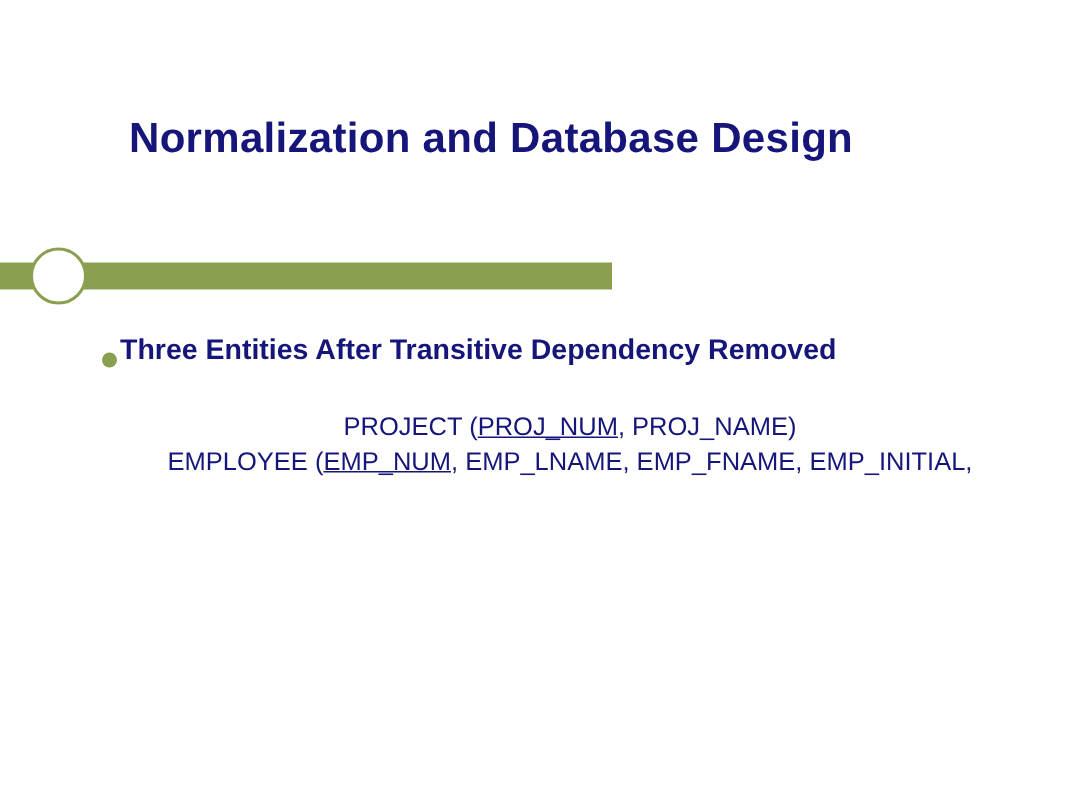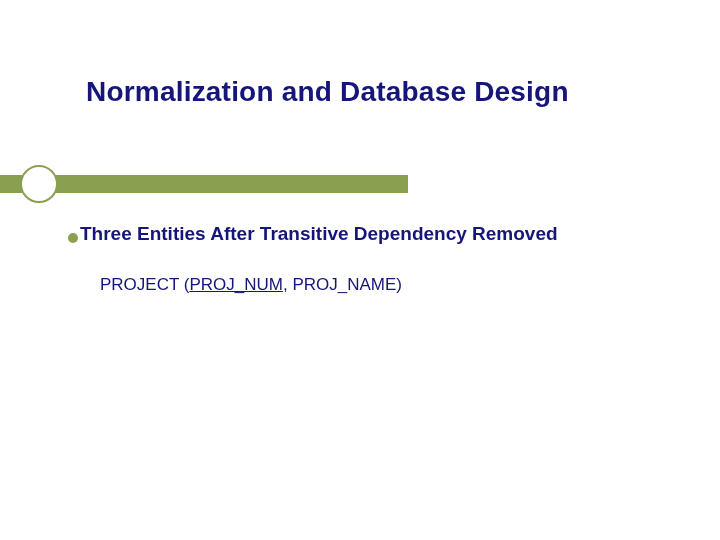--- a/index.html
+++ b/index.html
@@ -46,21 +46,21 @@
     border-radius: 50%;
     background: #ffffff;
     box-sizing: border-box;
   }
   .bullet-row {
     position: absolute;
     top: 223px;
     left: 68px;
     right: 40px;
     display: flex;
-    align-items: center;
+    align-items: flex-end;
   }
   .bullet-dot {
     width: 10px;
     height: 10px;
     background: #8aa050;
     border-radius: 50%;
     margin-top: 7px;
     margin-right: 2px;
     flex-shrink: 0;
   }
@@ -70,20 +70,21 @@
     color: #15157a;
   }
   .entities {
     position: absolute;
     top: 274px;
     left: 100px;
     right: 60px;
     font-size: 17px;
     color: #15157a;
     line-height: 1.35;
+    text-align: center;
   }
   .entities .row {
     display: block;
   }
   .entities .indent {
     padding-left: 108px;
   }
   .pk {
     text-decoration: underline;
   }
@@ -98,15 +99,16 @@
   <div class="bar"></div>
   <div class="bar-circle"></div>
 
   <div class="bullet-row">
     <span class="bullet-dot"></span>
     <span class="bullet-text">Three Entities After Transitive Dependency Removed</span>
   </div>
 
   <div class="entities">
     <span class="row"><span>PROJECT</span> (<span class="pk">PROJ_NUM</span><span>, PROJ_NAME)</span></span>
+    <span class="row"><span>EMPLOYEE</span> (<span class="pk">EMP_NUM</span><span>, EMP_LNAME, EMP_FNAME, EMP_INITIAL,</span></span>
   </div>
 
 </div>
 
 </body></html>

